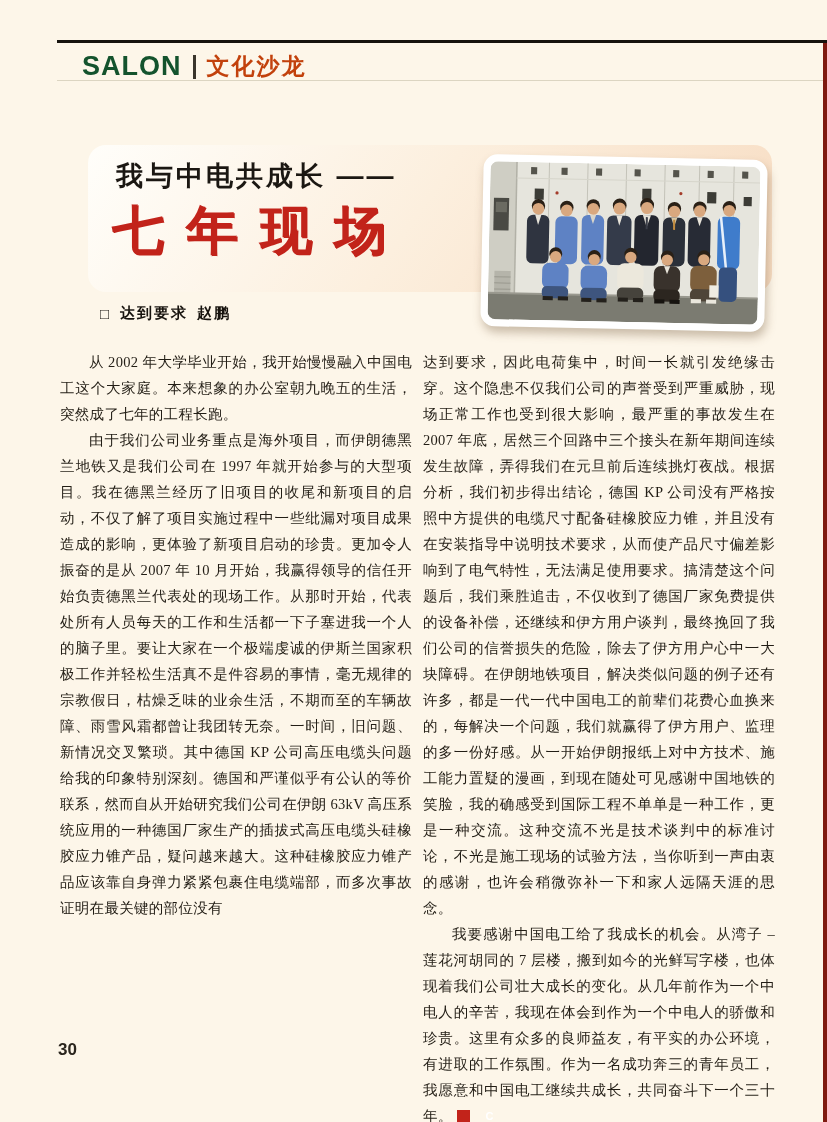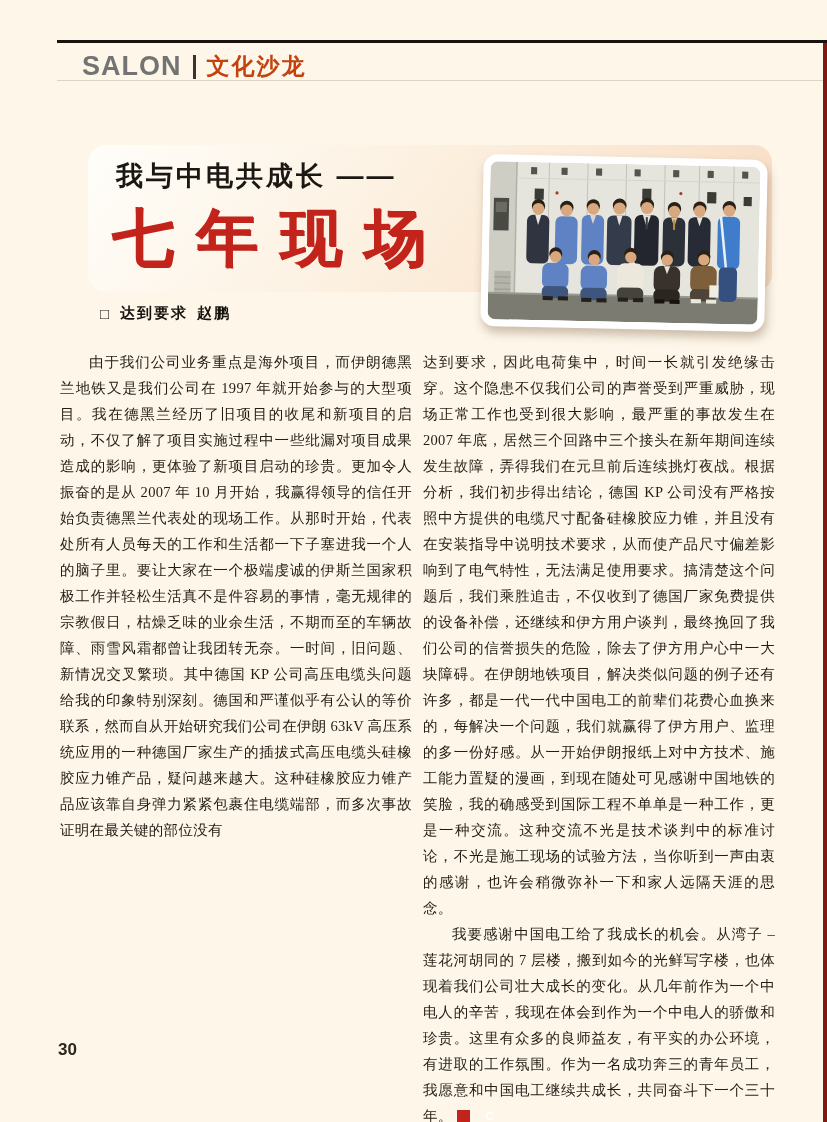--- a/index.html
+++ b/index.html
@@ -2,30 +2,30 @@
 <html><head>
 <meta charset="utf-8">
 <style>
   html,body{margin:0;padding:0;}
   body{background:#e8e3d6;font-family:"Liberation Serif","DejaVu Serif",serif;}
   .page{position:relative;width:827px;height:1122px;margin:0 auto;background:#FDF6E9;overflow:hidden;}
 
   
   .topline{position:absolute;left:57px;right:0;top:40px;height:3px;background:#17130E;}
   .header{position:absolute;left:82px;top:51px;display:flex;align-items:center;gap:11px;font-family:"Liberation Sans","DejaVu Sans",sans-serif;}
-  .brand{font-size:27px;font-weight:bold;color:#737373;letter-spacing:1px;}
+  .brand{font-size:27px;font-weight:bold;color:#14532d;letter-spacing:1px;}
   .hdr-divider{width:3px;height:24px;background:#3A352C;}
   .section{font-size:23px;font-weight:bold;color:#c2410c;letter-spacing:2px;}
   .thinline{position:absolute;left:57px;right:0;top:80px;height:1px;background:#DCD5C2;}
 
   
   .titlebox{position:absolute;left:88px;top:145px;width:684px;height:147px;border-radius:18px;
     background:linear-gradient(125deg,#FFFEFA 0%,#FCEFDE 48%,#F7DCC2 100%);}
   .kicker{position:absolute;left:116px;top:158px;font-size:27px;font-weight:bold;color:#1B1712;letter-spacing:3px;font-family:"Liberation Sans","DejaVu Sans",sans-serif;}
-  .maintitle{position:absolute;left:112px;top:196px;font-size:62px;font-weight:900;color:#C2231A;letter-spacing:22px;font-family:"DejaVu Serif","Liberation Serif",serif;text-shadow:1px 1px 0 #C2231A;}
+  .maintitle{position:absolute;left:112px;top:196px;font-size:52px;font-weight:900;color:#C2231A;letter-spacing:22px;font-family:"DejaVu Serif","Liberation Serif",serif;text-shadow:1px 1px 0 #C2231A;}
 
   
   .photo-frame{position:absolute;left:482px;top:157px;width:270px;height:158px;background:#fff;border-radius:14px;padding:7px;
     transform:rotate(1.2deg);box-shadow:2px 6px 10px rgba(110,80,50,.35);}
   .photo-inner{width:100%;height:100%;border-radius:8px;overflow:hidden;}
   .photo-inner svg{display:block;width:100%;height:100%;}
 
   
   .byline{position:absolute;left:100px;top:304px;font-size:15px;font-weight:bold;color:#17130E;
     font-family:"Liberation Sans","DejaVu Sans",sans-serif;letter-spacing:2px;display:flex;gap:9px;align-items:center;}
@@ -201,20 +201,21 @@
     </div>
   </div>
 
   <div class="byline">
     <span>□</span>
     <span>达到要求</span>
     <span>赵鹏</span>
   </div>
 
   <div class="col col-left">
+    <p class="indent">从 2002 年大学毕业开始，我开始慢慢融入中国电工这个大家庭。本来想象的办公室朝九晚五的生活，突然成了七年的工程长跑。</p>
     <p class="indent">由于我们公司业务重点是海外项目，而伊朗德黑兰地铁又是我们公司在 1997 年就开始参与的大型项目。我在德黑兰经历了旧项目的收尾和新项目的启动，不仅了解了项目实施过程中一些纰漏对项目成果造成的影响，更体验了新项目启动的珍贵。更加令人振奋的是从 2007 年 10 月开始，我赢得领导的信任开始负责德黑兰代表处的现场工作。从那时开始，代表处所有人员每天的工作和生活都一下子塞进我一个人的脑子里。要让大家在一个极端虔诚的伊斯兰国家积极工作并轻松生活真不是件容易的事情，毫无规律的宗教假日，枯燥乏味的业余生活，不期而至的车辆故障、雨雪风霜都曾让我团转无奈。一时间，旧问题、新情况交叉繁琐。其中德国 KP 公司高压电缆头问题给我的印象特别深刻。德国和严谨似乎有公认的等价联系，然而自从开始研究我们公司在伊朗 63kV 高压系统应用的一种德国厂家生产的插拔式高压电缆头硅橡胶应力锥产品，疑问越来越大。这种硅橡胶应力锥产品应该靠自身弹力紧紧包裹住电缆端部，而多次事故证明在最关键的部位没有</p>
   </div>
 
   <div class="col col-right">
     <p>达到要求，因此电荷集中，时间一长就引发绝缘击穿。这个隐患不仅我们公司的声誉受到严重威胁，现场正常工作也受到很大影响，最严重的事故发生在 2007 年底，居然三个回路中三个接头在新年期间连续发生故障，弄得我们在元旦前后连续挑灯夜战。根据分析，我们初步得出结论，德国 KP 公司没有严格按照中方提供的电缆尺寸配备硅橡胶应力锥，并且没有在安装指导中说明技术要求，从而使产品尺寸偏差影响到了电气特性，无法满足使用要求。搞清楚这个问题后，我们乘胜追击，不仅收到了德国厂家免费提供的设备补偿，还继续和伊方用户谈判，最终挽回了我们公司的信誉损失的危险，除去了伊方用户心中一大块障碍。在伊朗地铁项目，解决类似问题的例子还有许多，都是一代一代中国电工的前辈们花费心血换来的，每解决一个问题，我们就赢得了伊方用户、监理的多一份好感。从一开始伊朗报纸上对中方技术、施工能力置疑的漫画，到现在随处可见感谢中国地铁的笑脸，我的确感受到国际工程不单单是一种工作，更是一种交流。这种交流不光是技术谈判中的标准讨论，不光是施工现场的试验方法，当你听到一声由衷的感谢，也许会稍微弥补一下和家人远隔天涯的思念。</p>
     <p class="indent"><span>我要感谢中国电工给了我成长的机会。从湾子 – 莲花河胡同的 7 层楼，搬到如今的光鲜写字楼，也体现着我们公司壮大成长的变化。从几年前作为一个中电人的辛苦，我现在体会到作为一个中电人的骄傲和珍贵。这里有众多的良师益友，有平实的办公环境，有进取的工作氛围。作为一名成功奔三的青年员工，我愿意和中国电工继续共成长，共同奋斗下一个三十年。</span><span class="endmark">C</span></p>
   </div>
 
   <div class="pagenum">30</div>
 

